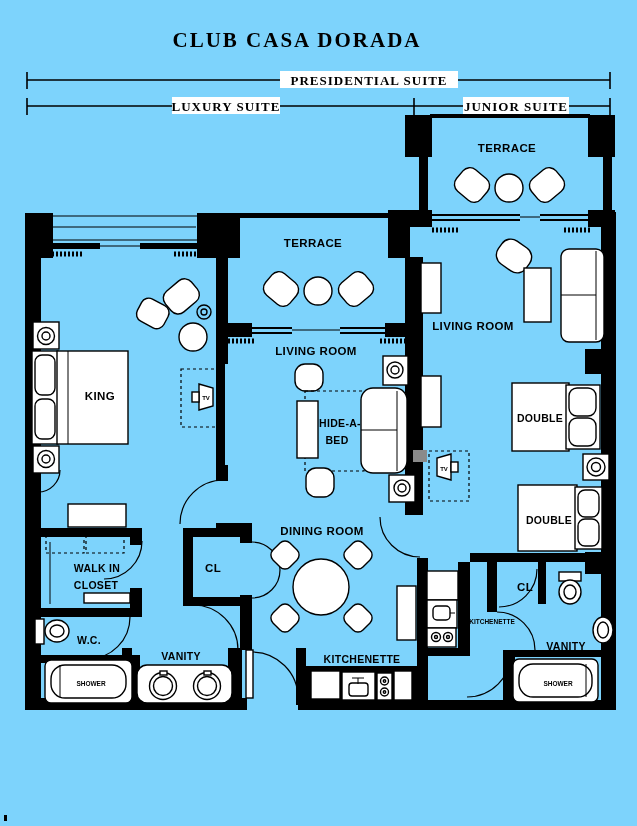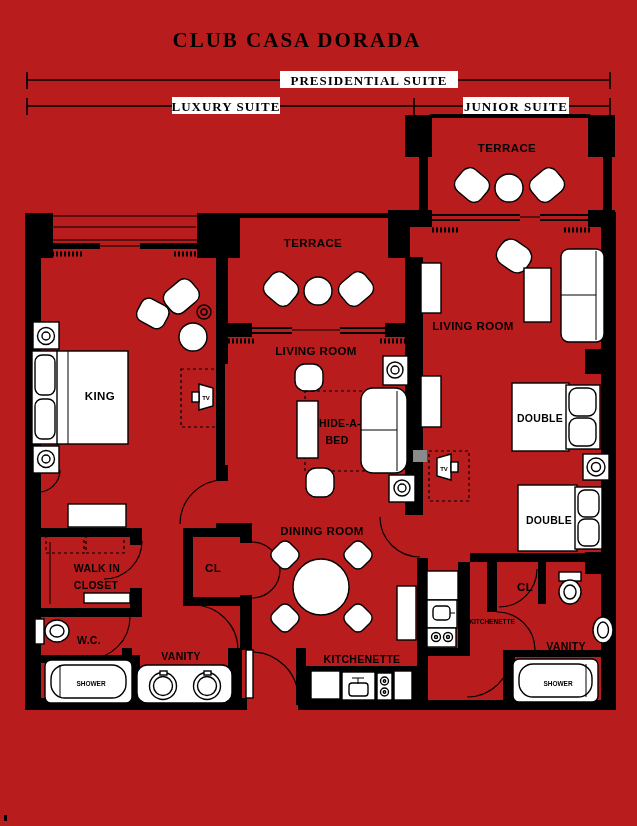--- a/index.html
+++ b/index.html
@@ -1,16 +1,16 @@
 <!DOCTYPE html>
 <html><head>
 <meta charset="utf-8">
 <style>
   html,body{margin:0;padding:0;background:#ffffff;}
-  .page{position:relative;width:637px;height:826px;background:#b91c1c;overflow:hidden;}
+  .page{position:relative;width:637px;height:826px;background:#7dd3fc;overflow:hidden;}
   svg{display:block;}
   .w{fill:#000;stroke:none;}
   .f{fill:#fff;stroke:#000;stroke-width:1.4;}
   .fn{fill:none;stroke:#000;stroke-width:1.4;}
   .thin{fill:none;stroke:#000;stroke-width:1;}
   .dash{fill:none;stroke:#000;stroke-width:1.2;stroke-dasharray:3 3;}
   .hatch{stroke:#000;stroke-width:5;stroke-dasharray:2 2;fill:none;}
   .arc{fill:none;stroke:#000;stroke-width:1.2;}
   text{fill:#000;}
   .title-t{font-family:"Liberation Serif",serif;font-weight:bold;font-size:21px;letter-spacing:2px;text-anchor:middle;}

